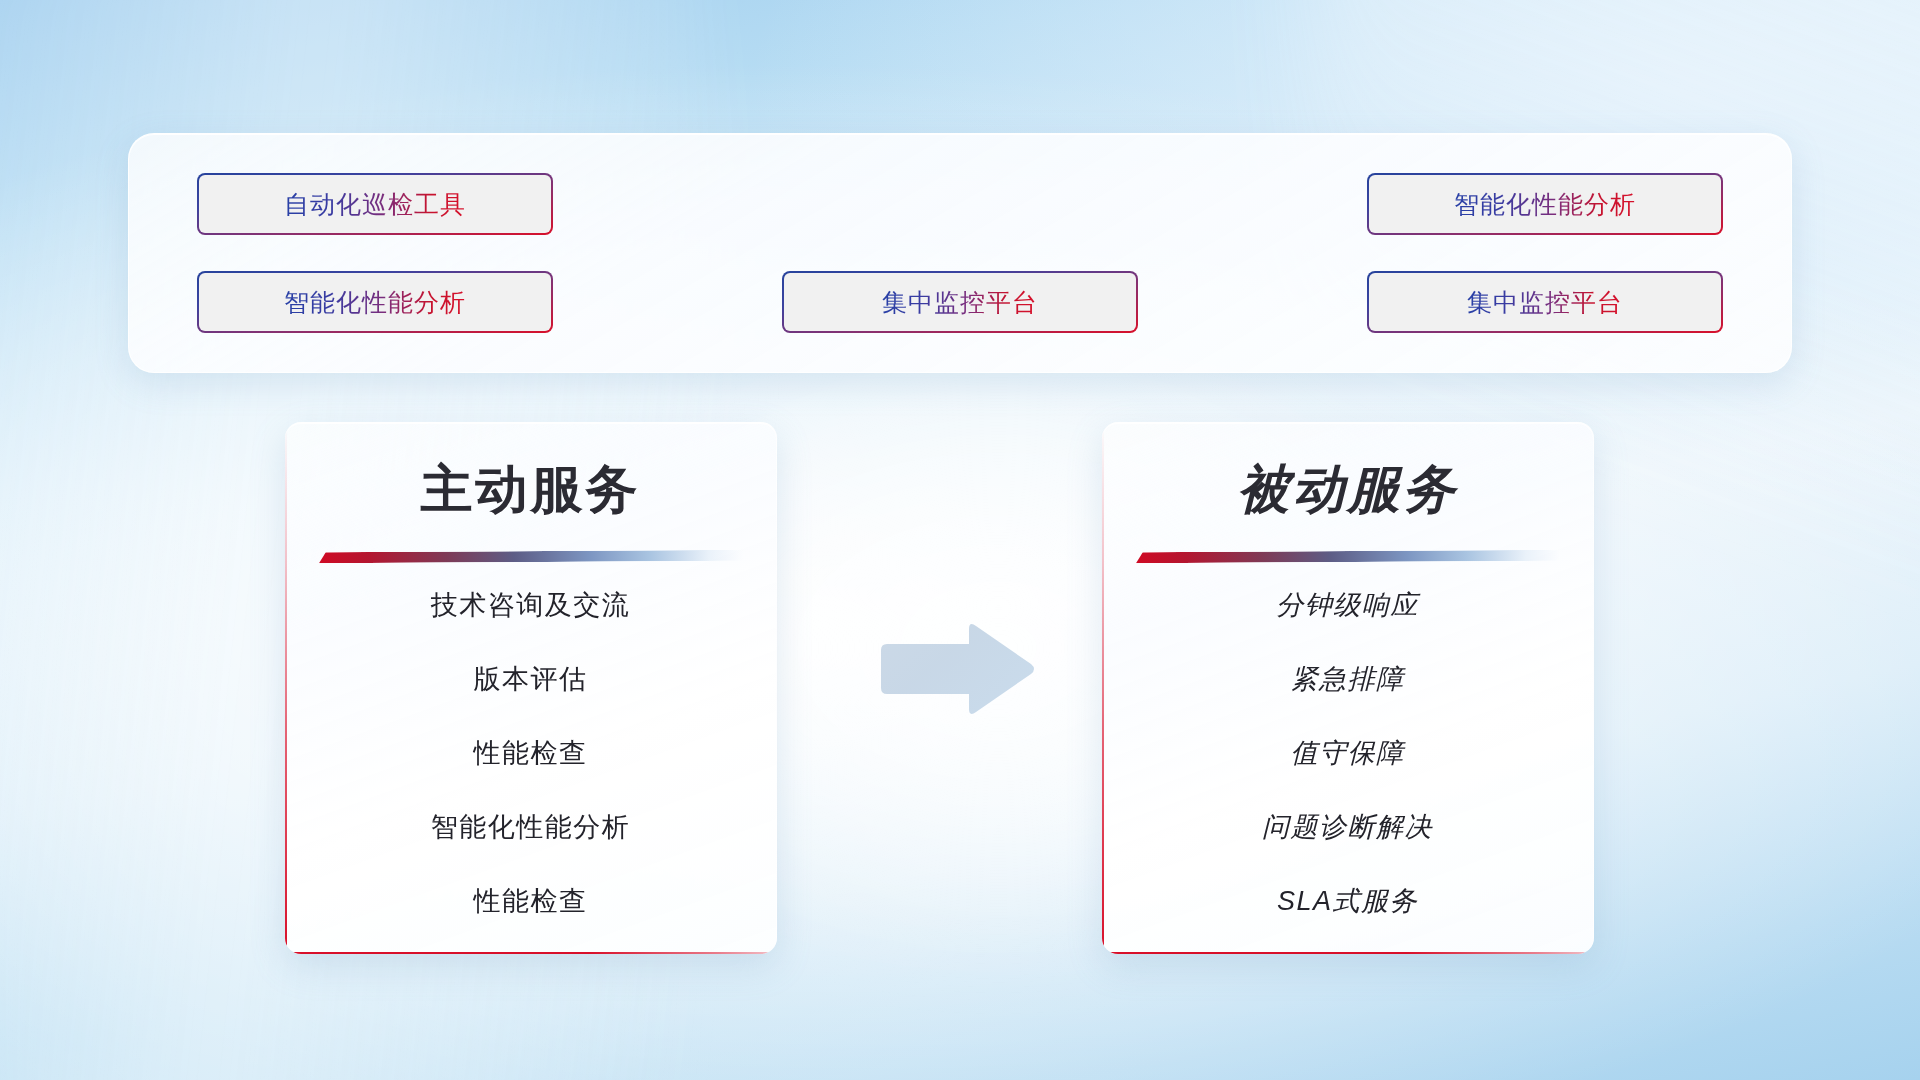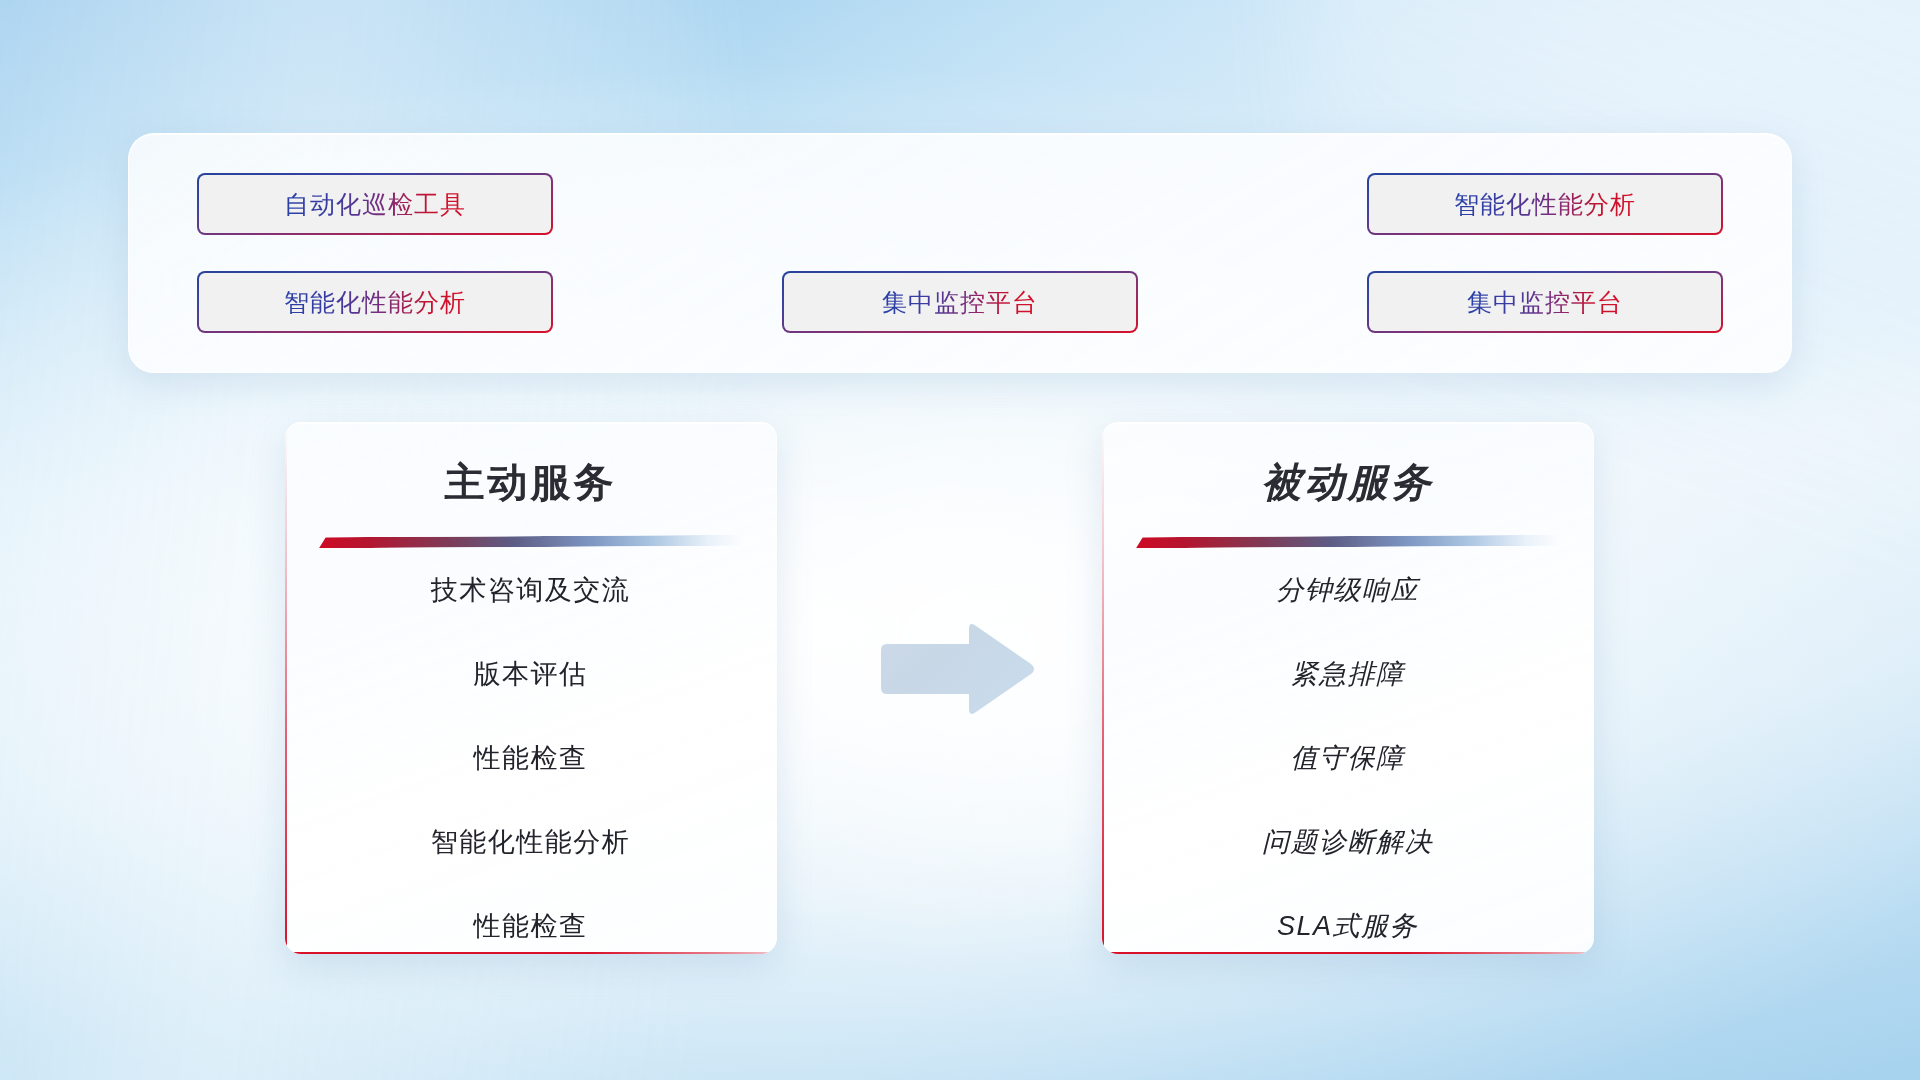--- a/index.html
+++ b/index.html
@@ -93,36 +93,36 @@
   }
   .card::after{ 
     content:""; position:absolute; left:0; right:0; bottom:0; height:2px;
     background:linear-gradient(90deg,#d8102a 0%, #d8102a 62%, rgba(216,16,42,0.55) 88%, rgba(216,16,42,0.25) 100%);
   }
   #card-proactive{ left:285px; top:422px; }
   #card-reactive { left:1102px; top:422px;font-style:italic; }
 
   .card-title{
     text-align:center;
-    font-size:40px; font-weight:700; letter-spacing:3px;
+    font-size:52px; font-weight:700; letter-spacing:3px;
     color:#2b2b33;
     margin-top:32px;
     text-shadow:0 1px 1px rgba(255,255,255,0.8);
   }
   .card-divider{
     margin:26px auto 0 auto;
     width:424px; height:11px;
     background:linear-gradient(90deg,#cf0a24 0%, #b31630 12%, #7e3a56 30%, #5d5d86 46%, #7d96c2 64%, #a9c4e1 78%, rgba(200,220,240,0.35) 92%, rgba(200,220,240,0) 100%);
     clip-path:polygon(1.6% 0, 100% 0, 100% 100%, 0 100%);
     transform:skewY(-0.35deg);
   }
   .card-list{
     margin-top:30px;
     display:flex; flex-direction:column;
-    align-items:center; justify-content:center;gap:10px;
+    align-items:center; justify-content:center;
   }
   .card-list-item{
     font-size:27px; color:#23232b; letter-spacing:1.5px;
     line-height:1; padding:0; margin-bottom:47px;
     white-space:nowrap;
   }
   .card-list-item:last-child{ margin-bottom:0; }
 
   
   #flow-arrow{

